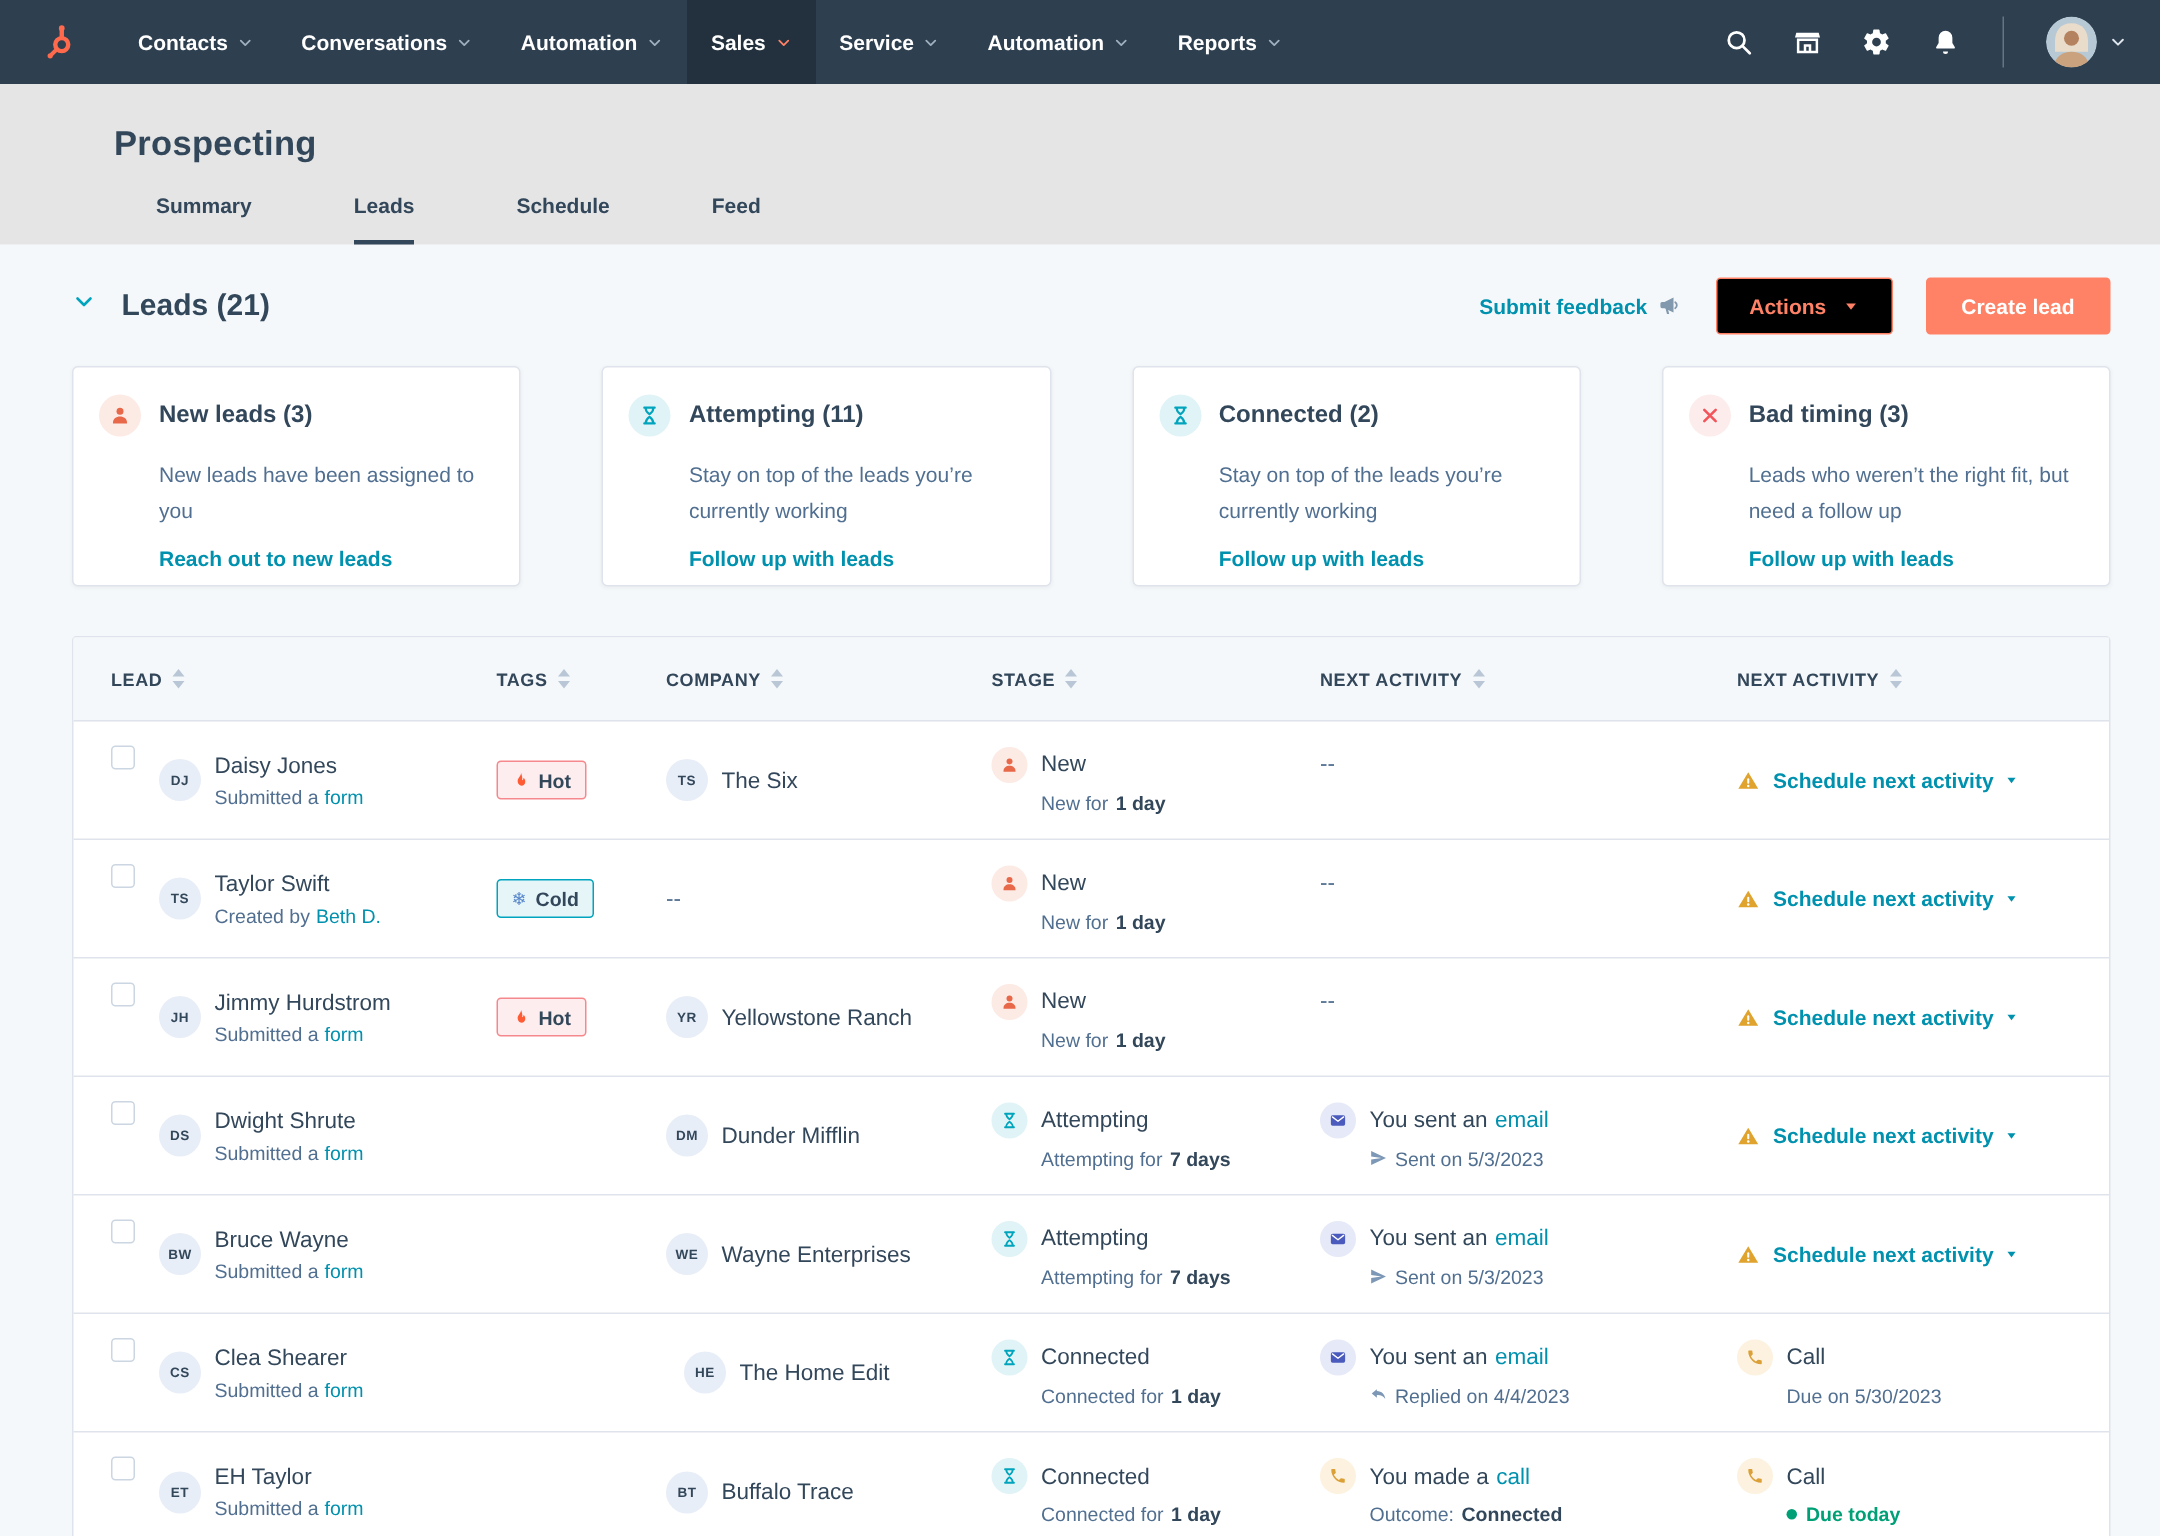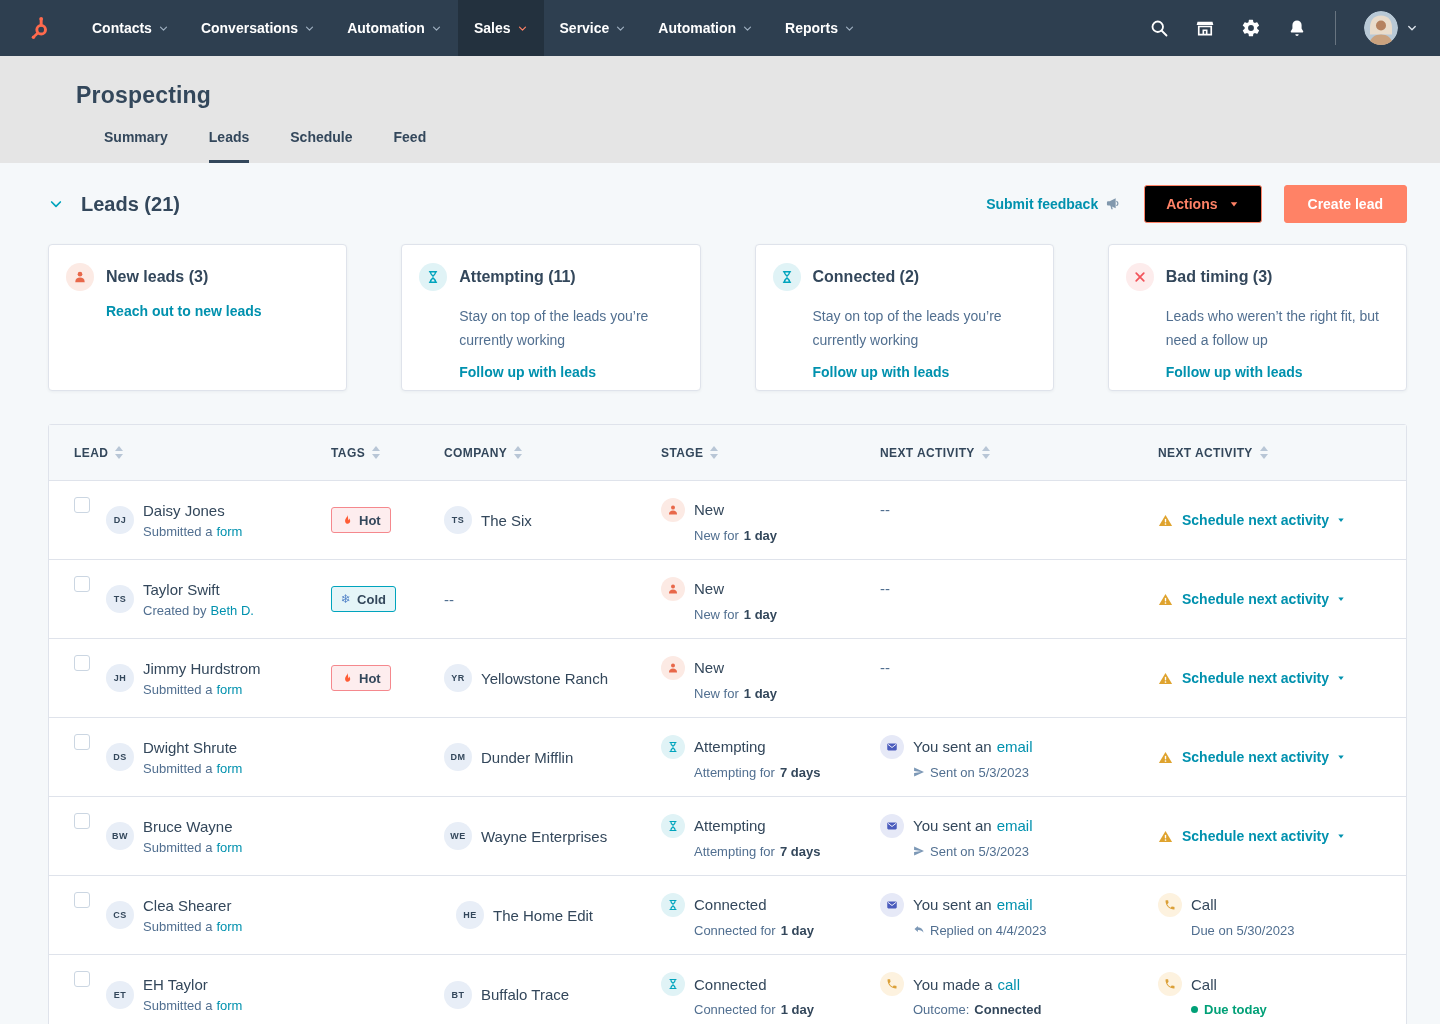--- a/index.html
+++ b/index.html
@@ -27,28 +27,28 @@
   .nav-right{margin-left:auto;display:flex;align-items:center;gap:26px;color:#fff}
   .nav-ic{color:#fff;cursor:pointer}
   .nav-divider{width:1px;height:34px;background:rgba(255,255,255,.28);margin:0 2px}
   .avatar-wrap{display:flex;align-items:center;gap:8px;cursor:pointer}
   .avatar-img{width:34px;height:34px;border-radius:50%;overflow:hidden}
   .avatar-wrap .chev{color:#dfe6ee;width:12px;height:12px}
 
   
   .page-head{background:#e5e5e5;padding:26px 76px 0}
   .page-title{font-size:23px;font-weight:700;letter-spacing:.2px}
-  .tabs{display:flex;gap:41px;padding-left:28px;margin-top:20px}
+  .tabs{display:flex;gap:68px;padding-left:28px;margin-top:20px}
   .tab{font-size:14px;font-weight:600;padding-bottom:15px;border-bottom:3px solid transparent;cursor:pointer;color:var(--navy)}
   .tab.active{border-bottom-color:var(--navy)}
 
   
   .content{padding:22px 33px 0 48px}
   .sec-head{display:flex;align-items:center}
-  .sec-left{display:flex;align-items:center;gap:17px}
+  .sec-left{display:flex;gap:17px}
   .sec-chev{color:#00a4bd;width:16px;height:16px;cursor:pointer}
   .sec-title{font-size:20px;font-weight:700}
   .sec-actions{margin-left:auto;display:flex;align-items:center;gap:22px}
   .feedback{display:flex;align-items:center;gap:8px;color:var(--teal);font-size:14px;font-weight:700;cursor:pointer}
   .feedback .ic16{color:#8198ad}
   .btn{height:38px;border-radius:3px;font-size:14px;font-weight:600;display:flex;align-items:center;gap:10px;cursor:pointer;font-family:inherit}
   .btn-outline{background:#000000;border:1px solid var(--orange);color:var(--orange);padding:0 21px}
   .btn-solid{background:var(--orange);border:1px solid var(--orange);color:#fff;padding:0 23px}
 
   
@@ -295,20 +295,21 @@
   <div class="cards">
     <div class="card">
       <div class="card-head">
         <span class="circle28 c-new">
             <svg class="ic14">
               <use href="#i-person"></use>
             </svg>
           </span>
         <span class="card-title">New leads (3)</span>
       </div>
+      <div class="card-body">New leads have been assigned to you</div>
       <a class="card-link">Reach out to new leads</a>
     </div>
     <div class="card">
       <div class="card-head">
         <span class="circle28 c-try">
             <svg class="ic14">
               <use href="#i-hourglass"></use>
             </svg>
           </span>
         <span class="card-title">Attempting (11)</span>

